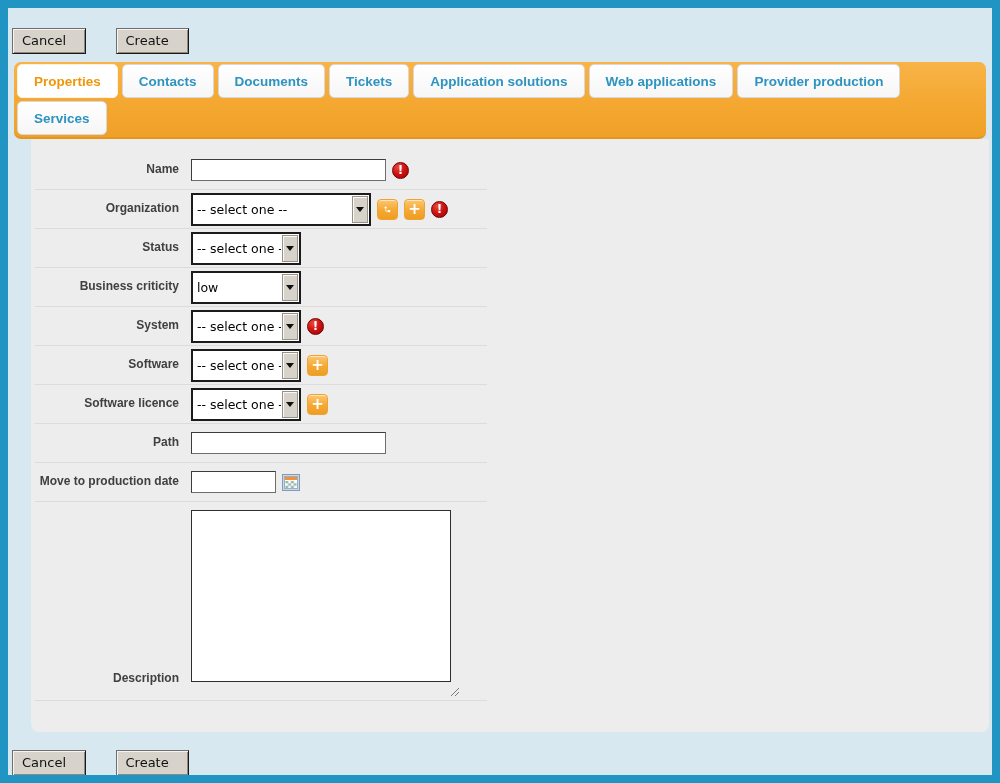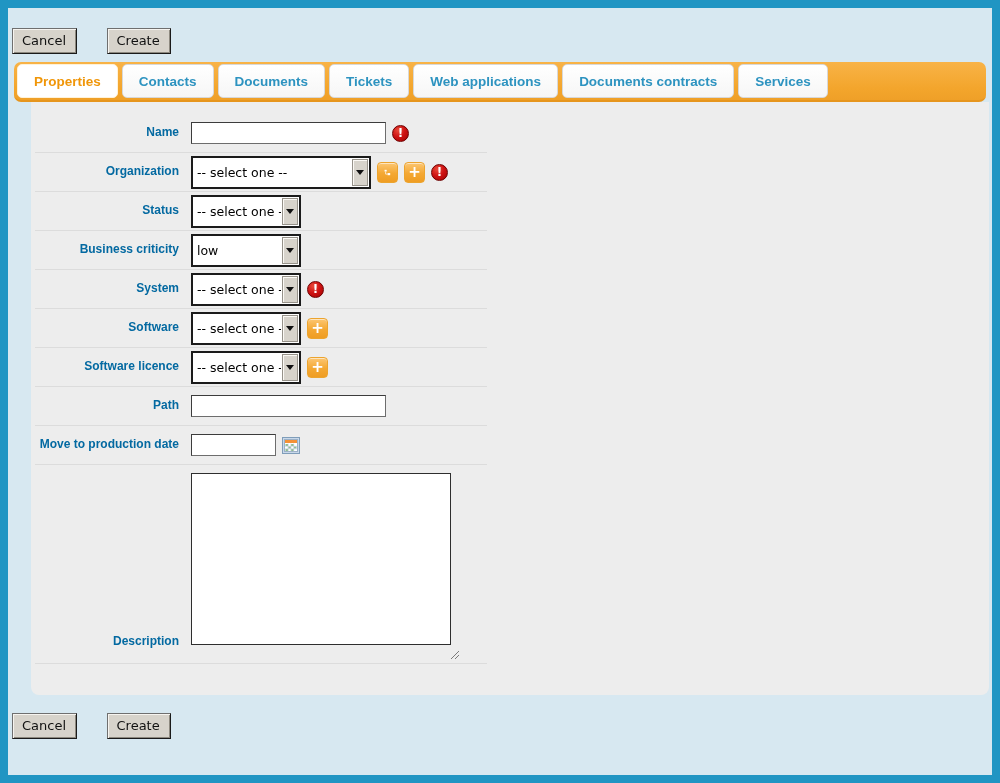--- a/index.html
+++ b/index.html
@@ -16,21 +16,21 @@
   .toolbar { padding: 20px 0 0 4px; height: 44px; }
   .toolbar-bottom { padding: 18px 0 0 4px; }
   .btn-classic {
     display: inline-block;
     background: #d7d3cb;
     border: 1px solid #1a1a1a;
     border-top-color: #6f6f6f; border-left-color: #6f6f6f;
     box-shadow: inset 1px 1px 0 #f6f4f0, inset -1px -1px 0 #8d897f;
     font: 13px "DejaVu Sans", "Liberation Sans", sans-serif;
     color: #111;
-    padding: 4px 10px 5px 9px;
+    padding: 4px 19px 5px 9px;
     margin-right: 25px;
     cursor: pointer;
   }
   
   .tabbar {
     margin: 10px 0 0 6px;
     width: 972px;
     background: linear-gradient(#f8b347, #f3a52c 70%, #efA028);
     border-bottom: 2px solid #e6951d;
     border-radius: 7px;
@@ -67,21 +67,21 @@
   .row {
     display: flex; align-items: center;
     min-height: 39px;
     border-bottom: 1px solid #dcdcdc;
   }
   .row.tall { align-items: flex-end; padding: 8px 0 14px 0; }
   .row-label {
     flex: 0 0 156px;
     text-align: right;
     padding-right: 12px;
-    font-size: 12px; font-weight: bold; color: #0369a1;
+    font-size: 12px; font-weight: bold; color: #404040;
     line-height: 1.15;
   }
   .row.tall .row-label { padding-top: 6px; }
   .row-field { display: flex; align-items: center; gap: 6px; }
   
   .txt {
     height: 22px; background: #fff;
     border: 1px solid #6d6d6d;
     border-top-color: #3c3c3c; border-left-color: #3c3c3c;
     font: 12px "DejaVu Sans", sans-serif;
@@ -168,22 +168,23 @@
   <div class="toolbar">
     <button class="btn-classic">Cancel</button>
     <button class="btn-classic">Create</button>
   </div>
 
   <div class="tabbar">
     <div class="tab active">Properties</div>
     <div class="tab">Contacts</div>
     <div class="tab">Documents</div>
     <div class="tab">Tickets</div>
+    <div class="tab">Application solutions</div>
     <div class="tab">Web applications</div>
-    <div class="tab">Documents contracts</div>
+    <div class="tab">Provider production</div>
     <div class="tab">Services</div>
   </div>
 
   <div class="panel">
     <div class="form-rows">
 
       <div class="row">
         <div class="row-label">Name</div>
         <div class="row-field">
           <input class="txt w-name" type="text" style="">

